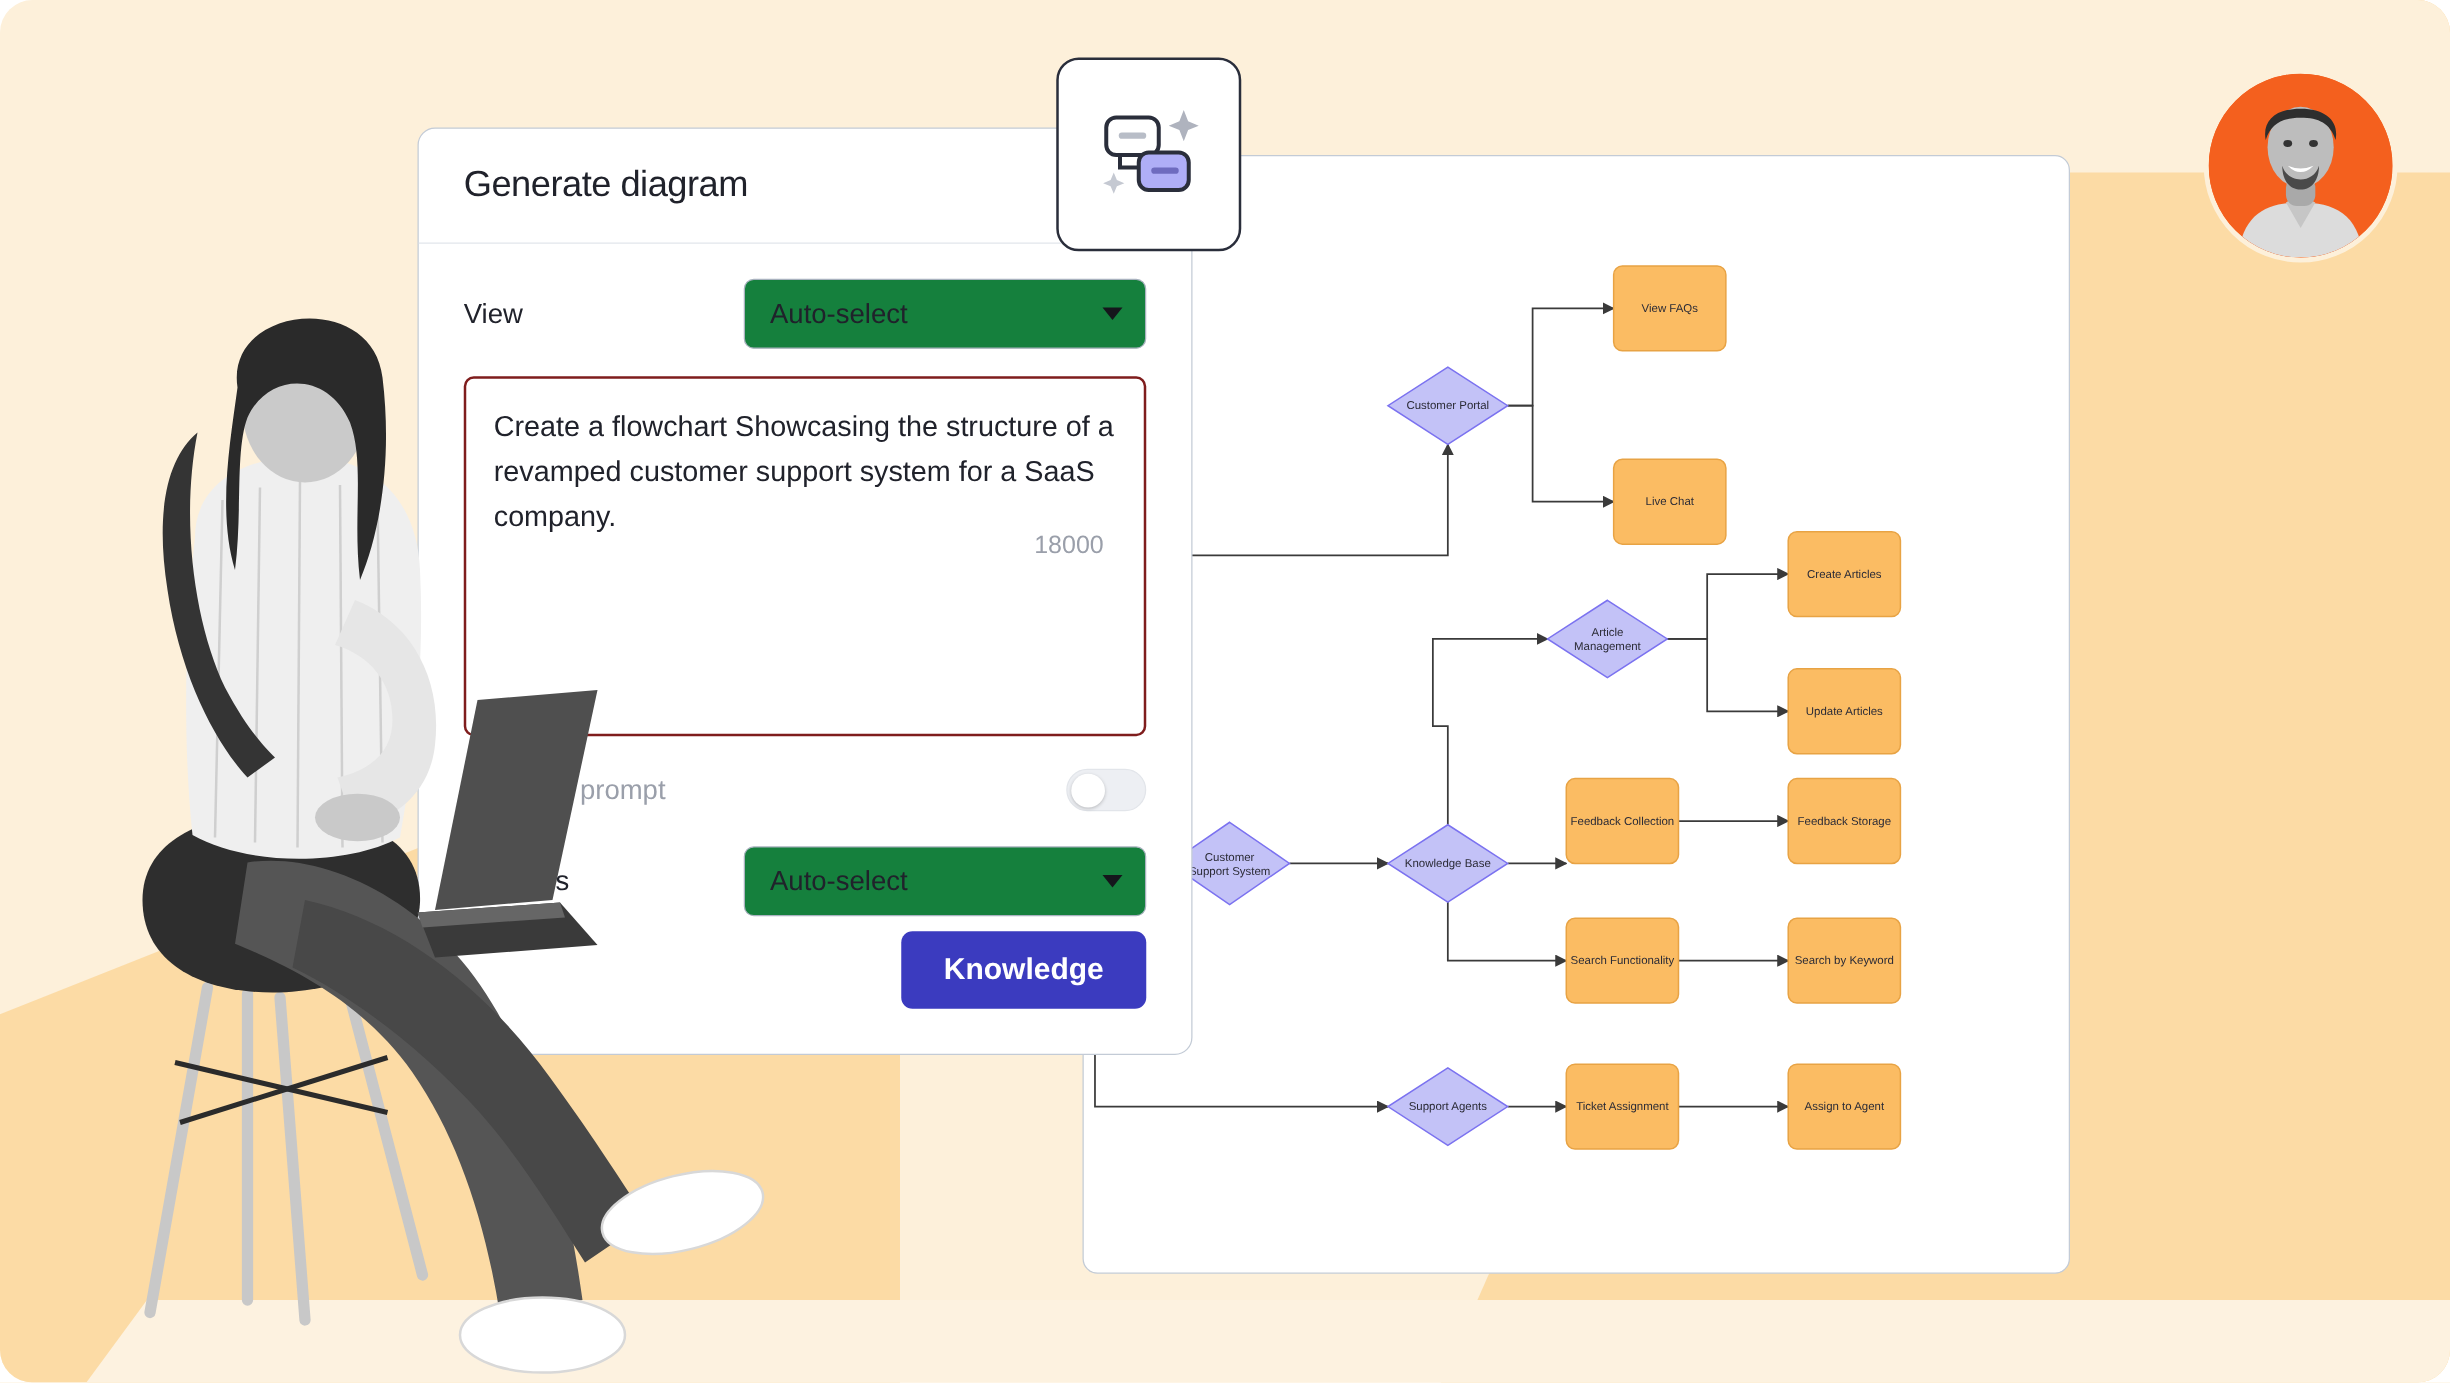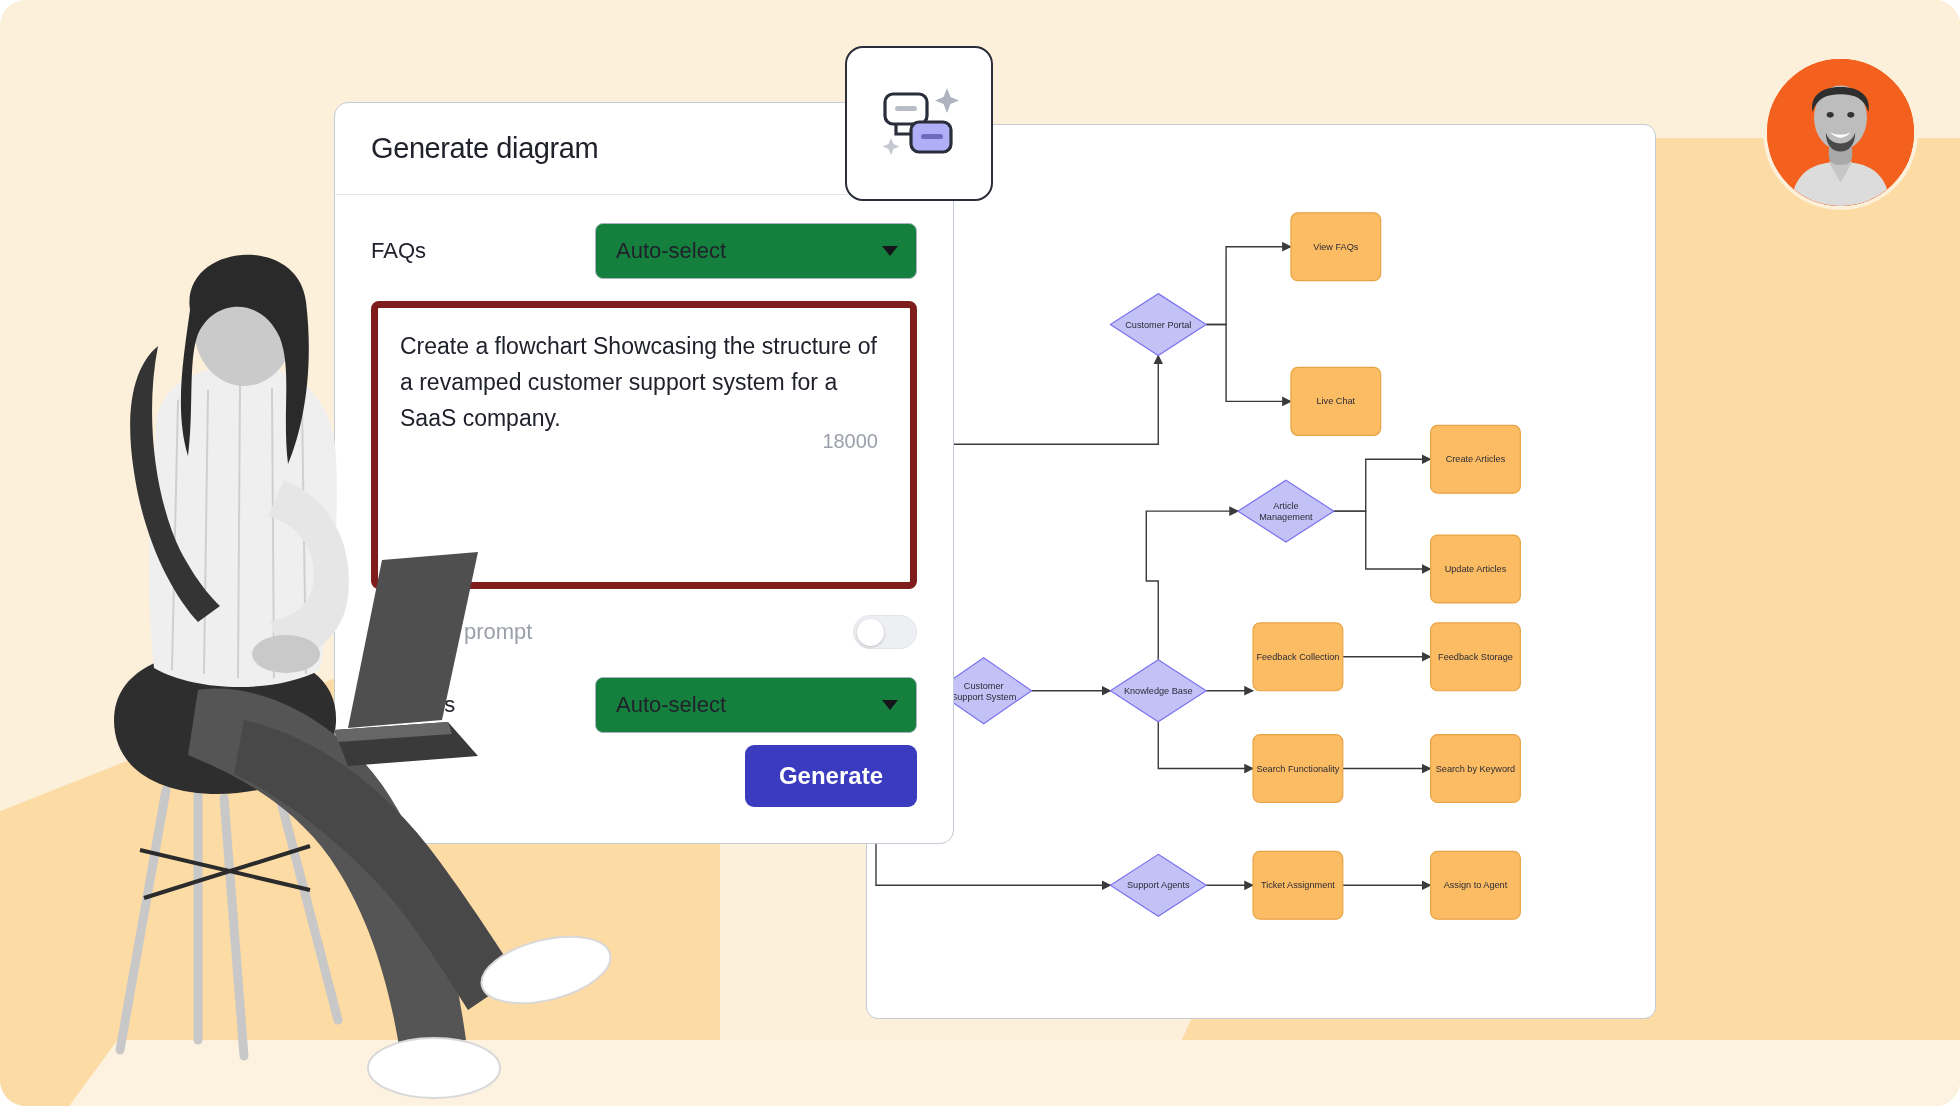--- a/index.html
+++ b/index.html
@@ -108,21 +108,21 @@
   .caret {
     width: 0; height: 0;
     border-left: 8px solid transparent;
     border-right: 8px solid transparent;
     border-top: 10px solid #15161C;
   }
 
   #prompt-box {
     position: relative;
     height: 288px;
-    border: 7px solid #7f1d1d;
+    border: 2px solid #7f1d1d;
     border-radius: 8px;
     padding: 20px 22px 16px 22px;
     margin-bottom: 6px;
   }
   #prompt-text {
     font-size: 23px; line-height: 36px; color: #20222B;
     white-space: pre-wrap;
   }
   #prompt-counter {
     position: absolute; right: 32px; top: 122px;
@@ -294,21 +294,21 @@
 
   <div id="modal">
 
     <div id="modal-header">
       <div id="modal-title">Generate diagram</div>
     </div>
 
     <div id="modal-body">
 
       <div class="form-row">
-        <div class="form-label">FAQs</div>
+        <div class="form-label">View</div>
         <div class="select">
           <span>Auto-select</span>
           <span class="caret"></span>
         </div>
       </div>
 
       <div id="prompt-box">
         <div id="prompt-text">Create a flowchart Showcasing the structure of a revamped customer support system for a SaaS company.</div>
         <div id="prompt-counter">18000</div>
       </div>
@@ -323,21 +323,21 @@
       <div class="form-row">
         <div class="form-label">Libraries</div>
         <div class="select">
           <span>Auto-select</span>
           <span class="caret"></span>
         </div>
       </div>
     </div>
 
     <div id="modal-footer">
-      <button id="generate-button">Generate</button>
+      <button id="generate-button">Knowledge</button>
     </div>
   </div>
 
   <div id="logo-badge">
     <svg width="96" height="96" viewBox="0 0 96 96">
       <rect x="14" y="18" width="42" height="30" rx="8" fill="#fff" stroke="#2A2E3B" stroke-width="3.2"></rect>
       <rect x="24" y="30" width="22" height="5" rx="2.5" fill="#B8BDC7"></rect>
       <path d="M25 48 L25 58 L40 58" fill="none" stroke="#2A2E3B" stroke-width="3.2"></path>
       <rect x="40" y="46" width="40" height="30" rx="8" fill="#AFAEF7" stroke="#2A2E3B" stroke-width="3.2"></rect>
       <rect x="50" y="58" width="22" height="5" rx="2.5" fill="#6E6BBF"></rect>

